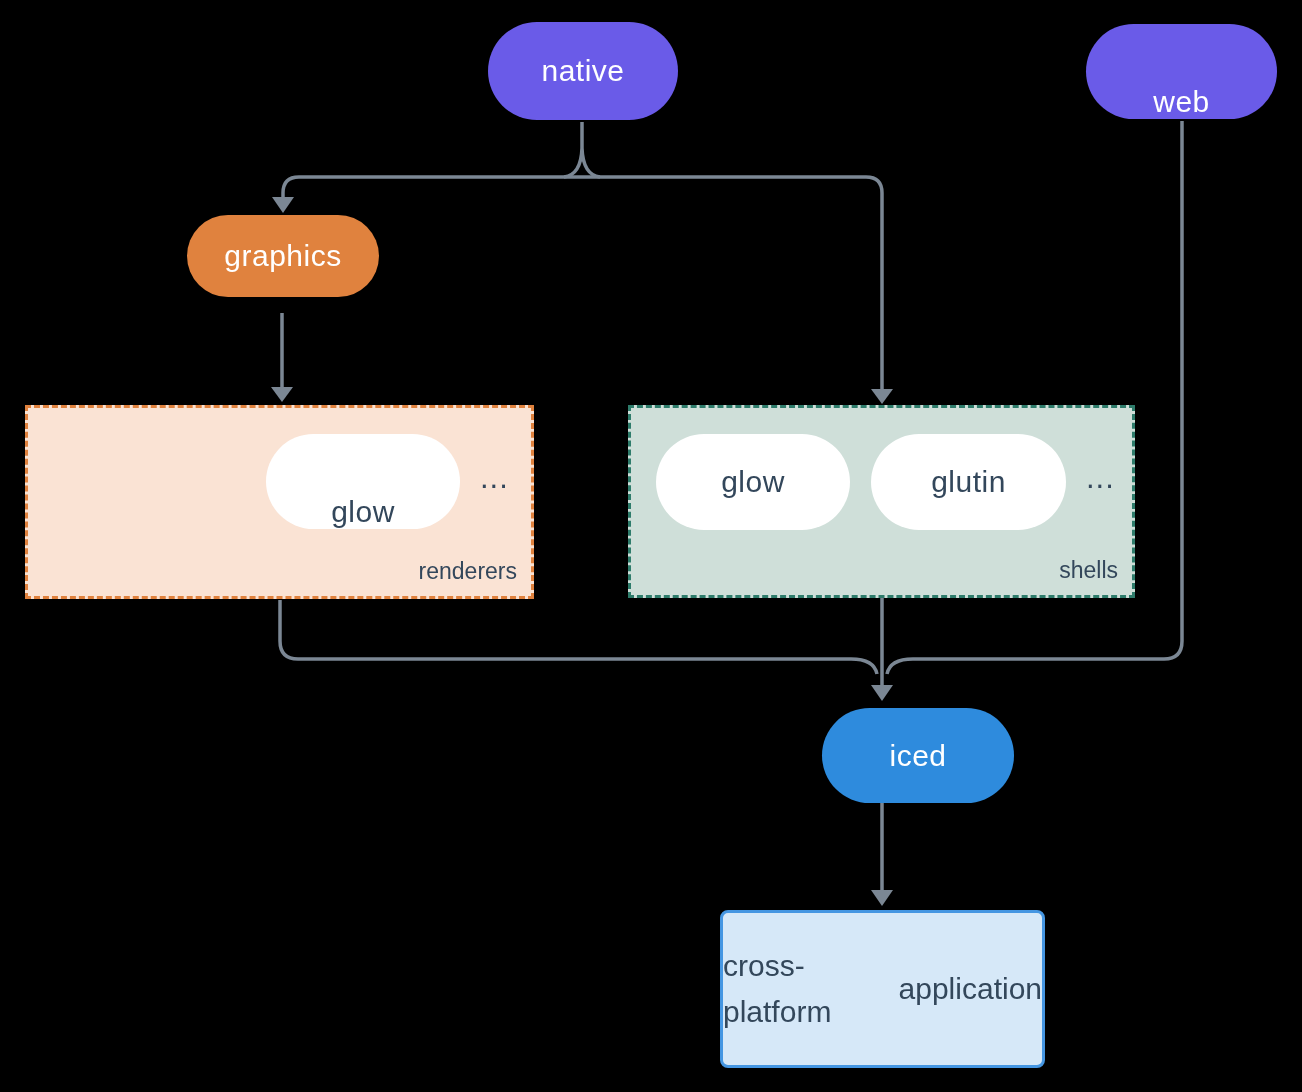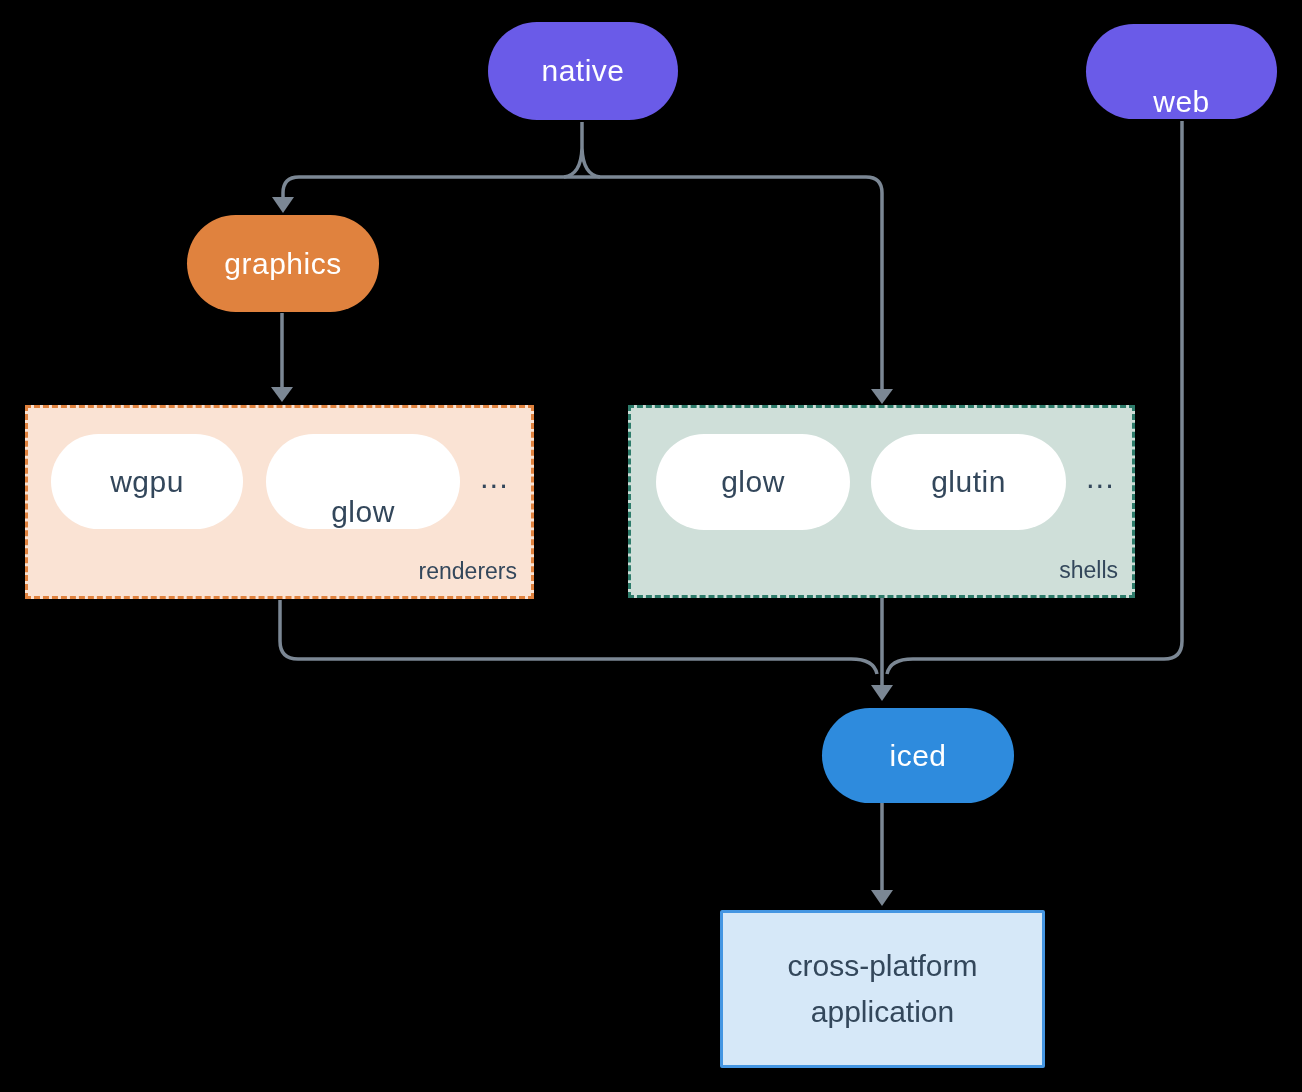--- a/index.html
+++ b/index.html
@@ -74,37 +74,36 @@
   }
   .ellipsis {
     position: absolute;
     top: 52px;
     font-size: 31px;
     color: var(--text-dark);
     letter-spacing: 1px;
   }
   .node-native   { left: 488px; top: 22px;  width: 190px; height: 98px; }
   .node-web      { left: 1086px; top: 24px; width: 191px; height: 95px; align-items: flex-end; }
-  .node-graphics { left: 187px; top: 215px; width: 192px; height: 97px; justify-content: center; }
+  .node-graphics { left: 187px; top: 215px; width: 192px; height: 82px; justify-content: center; }
   .node-iced     { left: 822px; top: 708px; width: 192px; height: 95px; }
   .node-wgpu   { left: 23px;  top: 26px; width: 192px; height: 95px; }
   .node-glow   { left: 238px; top: 26px; width: 194px; height: 95px; align-items: flex-end; }
   .node-winit  { left: 25px;  top: 26px; width: 194px; height: 96px; }
   .node-glutin { left: 240px; top: 26px; width: 195px; height: 96px; }
   .renderers .ellipsis { left: 452px; }
   .shells .ellipsis    { left: 455px; }
   .app-box {
     position: absolute;
     left: 720px; top: 910px;
     width: 325px; height: 158px;
     background: var(--app-fill);
     border: 3px solid var(--app-border);
-    border-radius: 2px;
+    border-radius: 8px;
     display: flex;
-    flex-direction: column;
     align-items: center;
     justify-content: center;
     color: var(--text-dark);
     font-size: 30px;
     line-height: 46px;
   }
 </style>
 </head>
 <body>
 
@@ -138,23 +137,20 @@
 
   <div class="pill purple node-web">
     <span>web</span>
   </div>
 
   <div class="pill orange node-graphics">
     <span>graphics</span>
   </div>
 
   <div class="groupbox renderers">
-    <div class="pill white node-wgpu">
-      <span>wgpu</span>
-    </div>
     <div class="pill white node-glow">
       <span>glow</span>
     </div>
     <span class="ellipsis">...</span>
     <span class="group-label">renderers</span>
   </div>
 
   <div class="groupbox shells">
     <div class="pill white node-winit">
       <span>glow</span>

